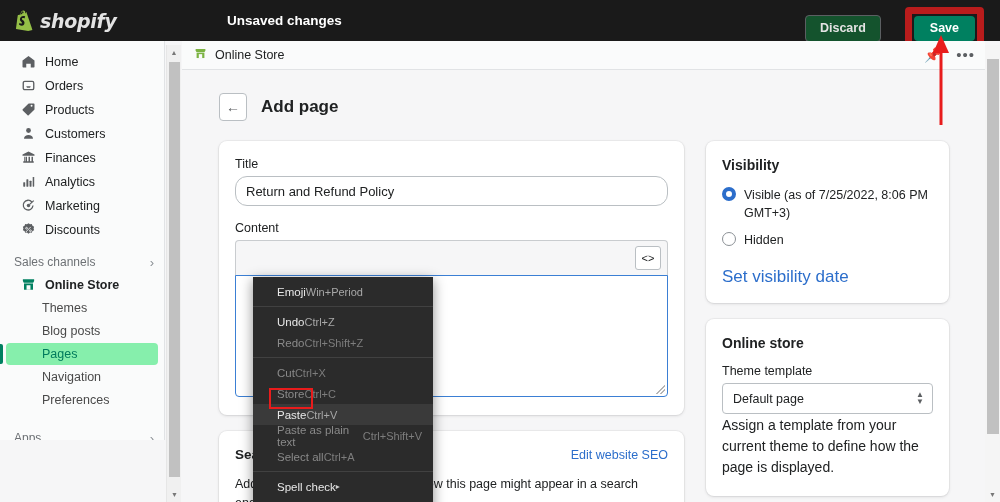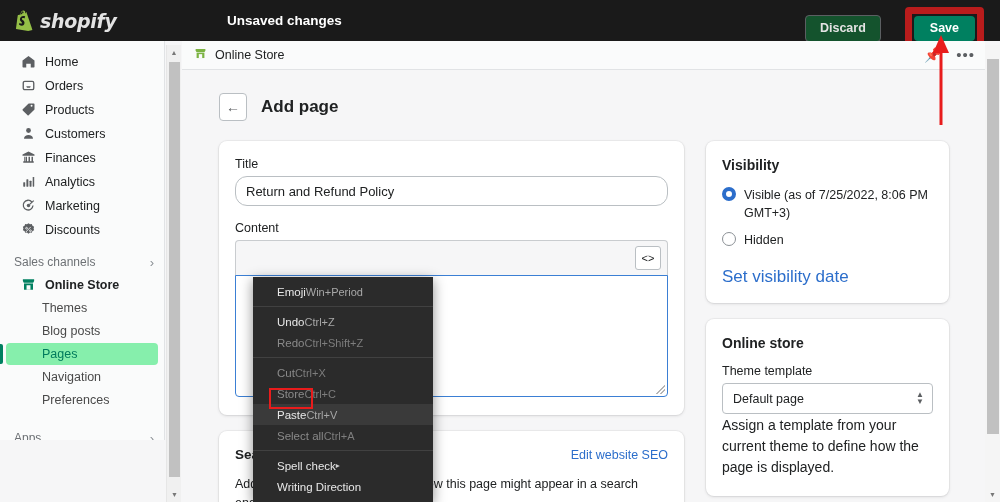--- a/index.html
+++ b/index.html
@@ -466,20 +466,24 @@
     </div>
     <div class="ctx-item dim">
       <span>Store</span>
       <span class="ctx-accel">Ctrl+C</span>
     </div>
     <div class="ctx-item hl">
       <span>Paste</span>
       <span class="ctx-accel">Ctrl+V</span>
     </div>
     <div class="ctx-item dim">
+      <span>Paste as plain text</span>
+      <span class="ctx-accel">Ctrl+Shift+V</span>
+    </div>
+    <div class="ctx-item dim">
       <span>Select all</span>
       <span class="ctx-accel">Ctrl+A</span>
     </div>
     <div class="ctx-sep"></div>
 
     <div class="ctx-item">
       <span>Spell check</span>
       <span class="ctx-arrow">▸</span>
     </div>
     <div class="ctx-item">

